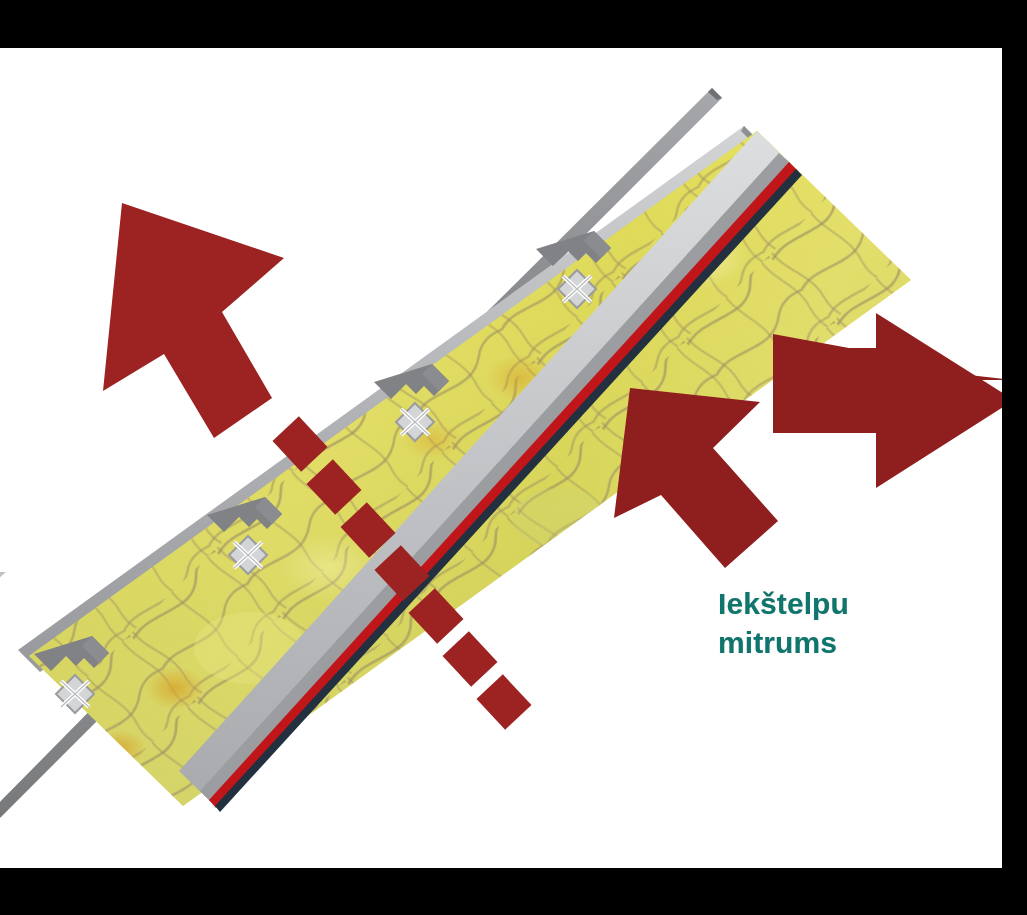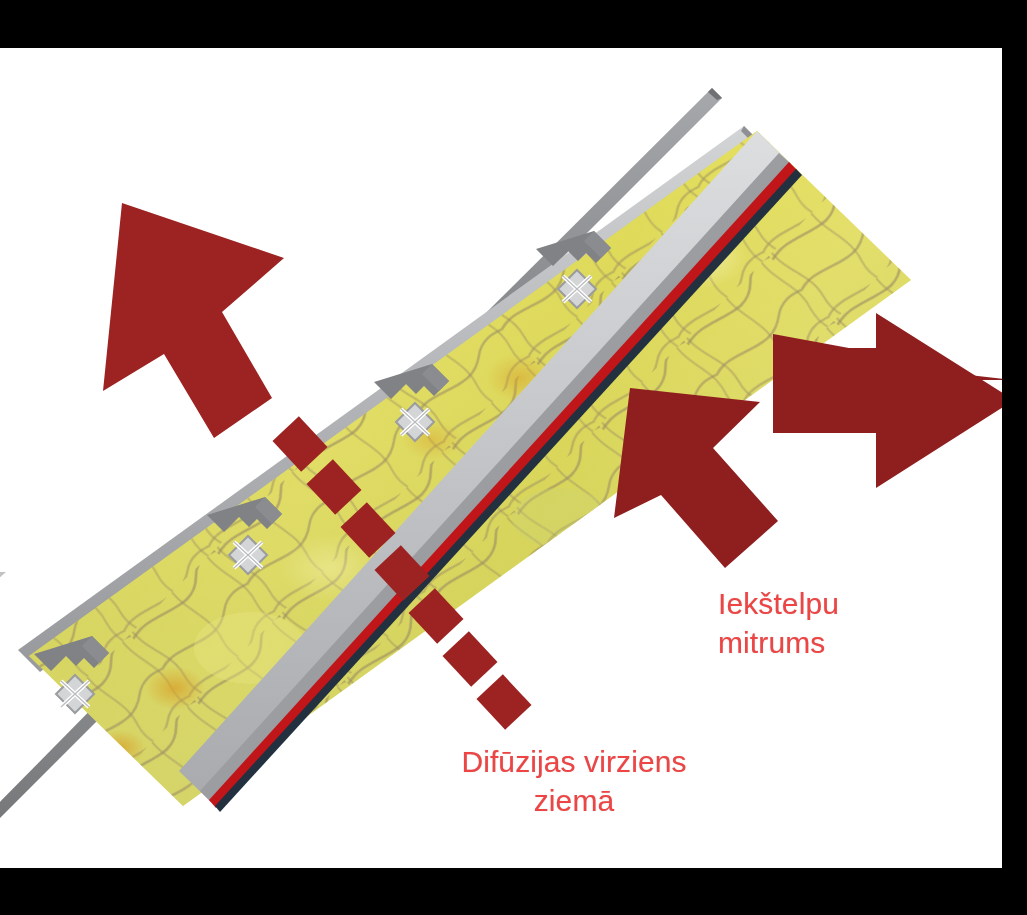--- a/index.html
+++ b/index.html
@@ -15,22 +15,22 @@
   #canvas{
     position:absolute;left:0px;top:48px;width:1002px;height:820px;
     background:#ffffff;overflow:hidden;
   }
   .layer{position:absolute;left:0;top:0;width:100%;height:100%;}
   svg{display:block;}
 
   
   .lbl{
     position:absolute;
-    color:#ef4444;
-    font-weight:normal;
+    color:#0f766e;
+    font-weight:bold;
     line-height:1.30;
     letter-spacing:.1px;
     white-space:pre;
     text-shadow:0 0 1px rgba(88,89,91,.35);
   }
   #lbl-indoor{
     left:718px; top:536px;
     font-size:30px;
     text-align:left;
   }
@@ -214,17 +214,15 @@
         <polygon fill="#8f1f1f" points="775,305 775,332 1010,332 1010,370 1012,370 1012,332 1012,332"></polygon>
         <polygon fill="#8f1f1f" points="773,286 773,385 876,385 876,440 1014,352 876,265 876,305"></polygon>
         <polygon fill="#8f1f1f" points="773,300 880,300 880,370 773,370"></polygon>
       </g>
 
     </svg>
 
     <div class="lbl" id="lbl-indoor">Iekštelpu
 mitrums</div>
 
-    <div class="lbl" id="lbl-diffusion">Difūzijas virziens
-ziemā</div>
 
   </div>
 </div>
 
 </body></html>

